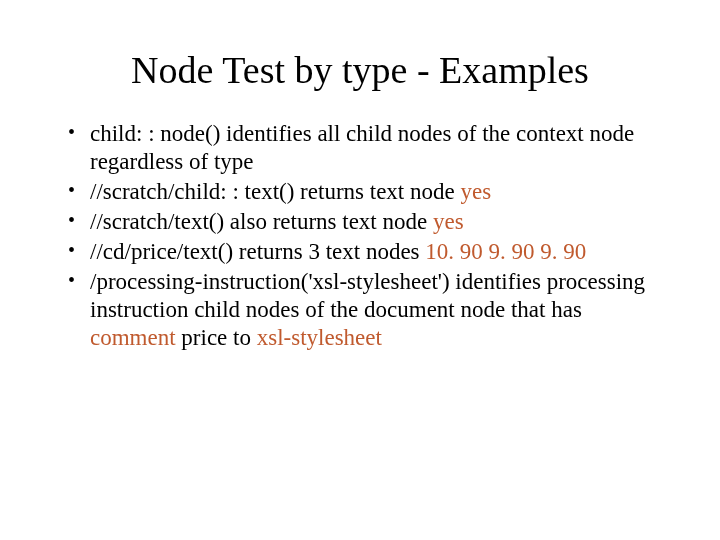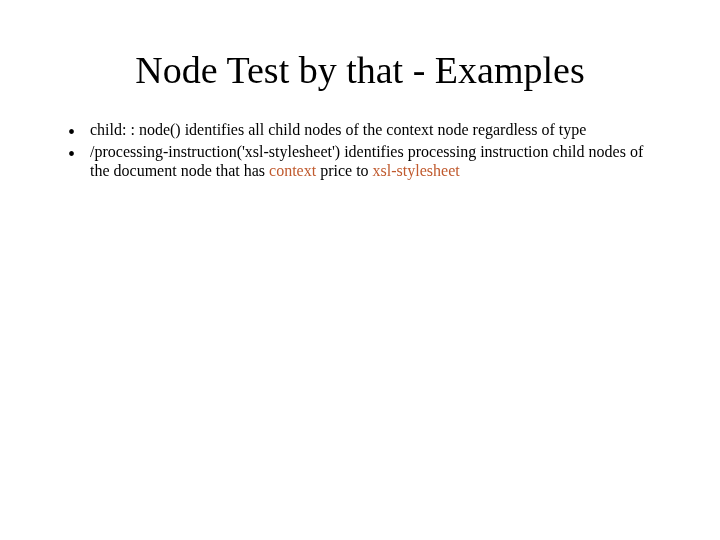--- a/index.html
+++ b/index.html
@@ -12,42 +12,51 @@
     padding: 48px 64px 40px 64px;
   }
   .title {
     font-size: 38px;
     font-weight: 400;
     text-align: center;
     margin-bottom: 28px;
   }
   .bullets {
     list-style: none;
-    font-size: 16px;
+    font-size: 23px;
     line-height: 1.22;
   }
   .bullets li {
     position: relative;
     padding-left: 26px;
     margin-bottom: 2px;
   }
   .bullets li::before {
     content: "•";
     position: absolute;
     left: 4px;
     top: 0;
     font-size: 20px;
   }
   .hl { color: #c05a2e; }
 </style>
 </head>
 <body>
 
-<h1 class="title">Node Test by that - Examples</h1>
+<h1 class="title">Node Test by type - Examples</h1>
 
 <ul class="bullets">
   <li>
     <span>child: : node() identifies all child nodes of the context node regardless of type</span>
   </li>
   <li>
-    <span>/processing-instruction('xsl-stylesheet') identifies processing instruction child nodes of the document node that has </span><span class="hl">context</span><span> price to </span><span class="hl">xsl-stylesheet</span>
+    <span>//scratch/child: : text() returns text node </span><span class="hl">yes</span>
+  </li>
+  <li>
+    <span>//scratch/text() also returns text node </span><span class="hl">yes</span>
+  </li>
+  <li>
+    <span>//cd/price/text() returns 3 text nodes </span><span class="hl">10. 90 9. 90 9. 90</span>
+  </li>
+  <li>
+    <span>/processing-instruction('xsl-stylesheet') identifies processing instruction child nodes of the document node that has </span><span class="hl">comment</span><span> price to </span><span class="hl">xsl-stylesheet</span>
   </li>
 </ul>
 
 </body></html>

